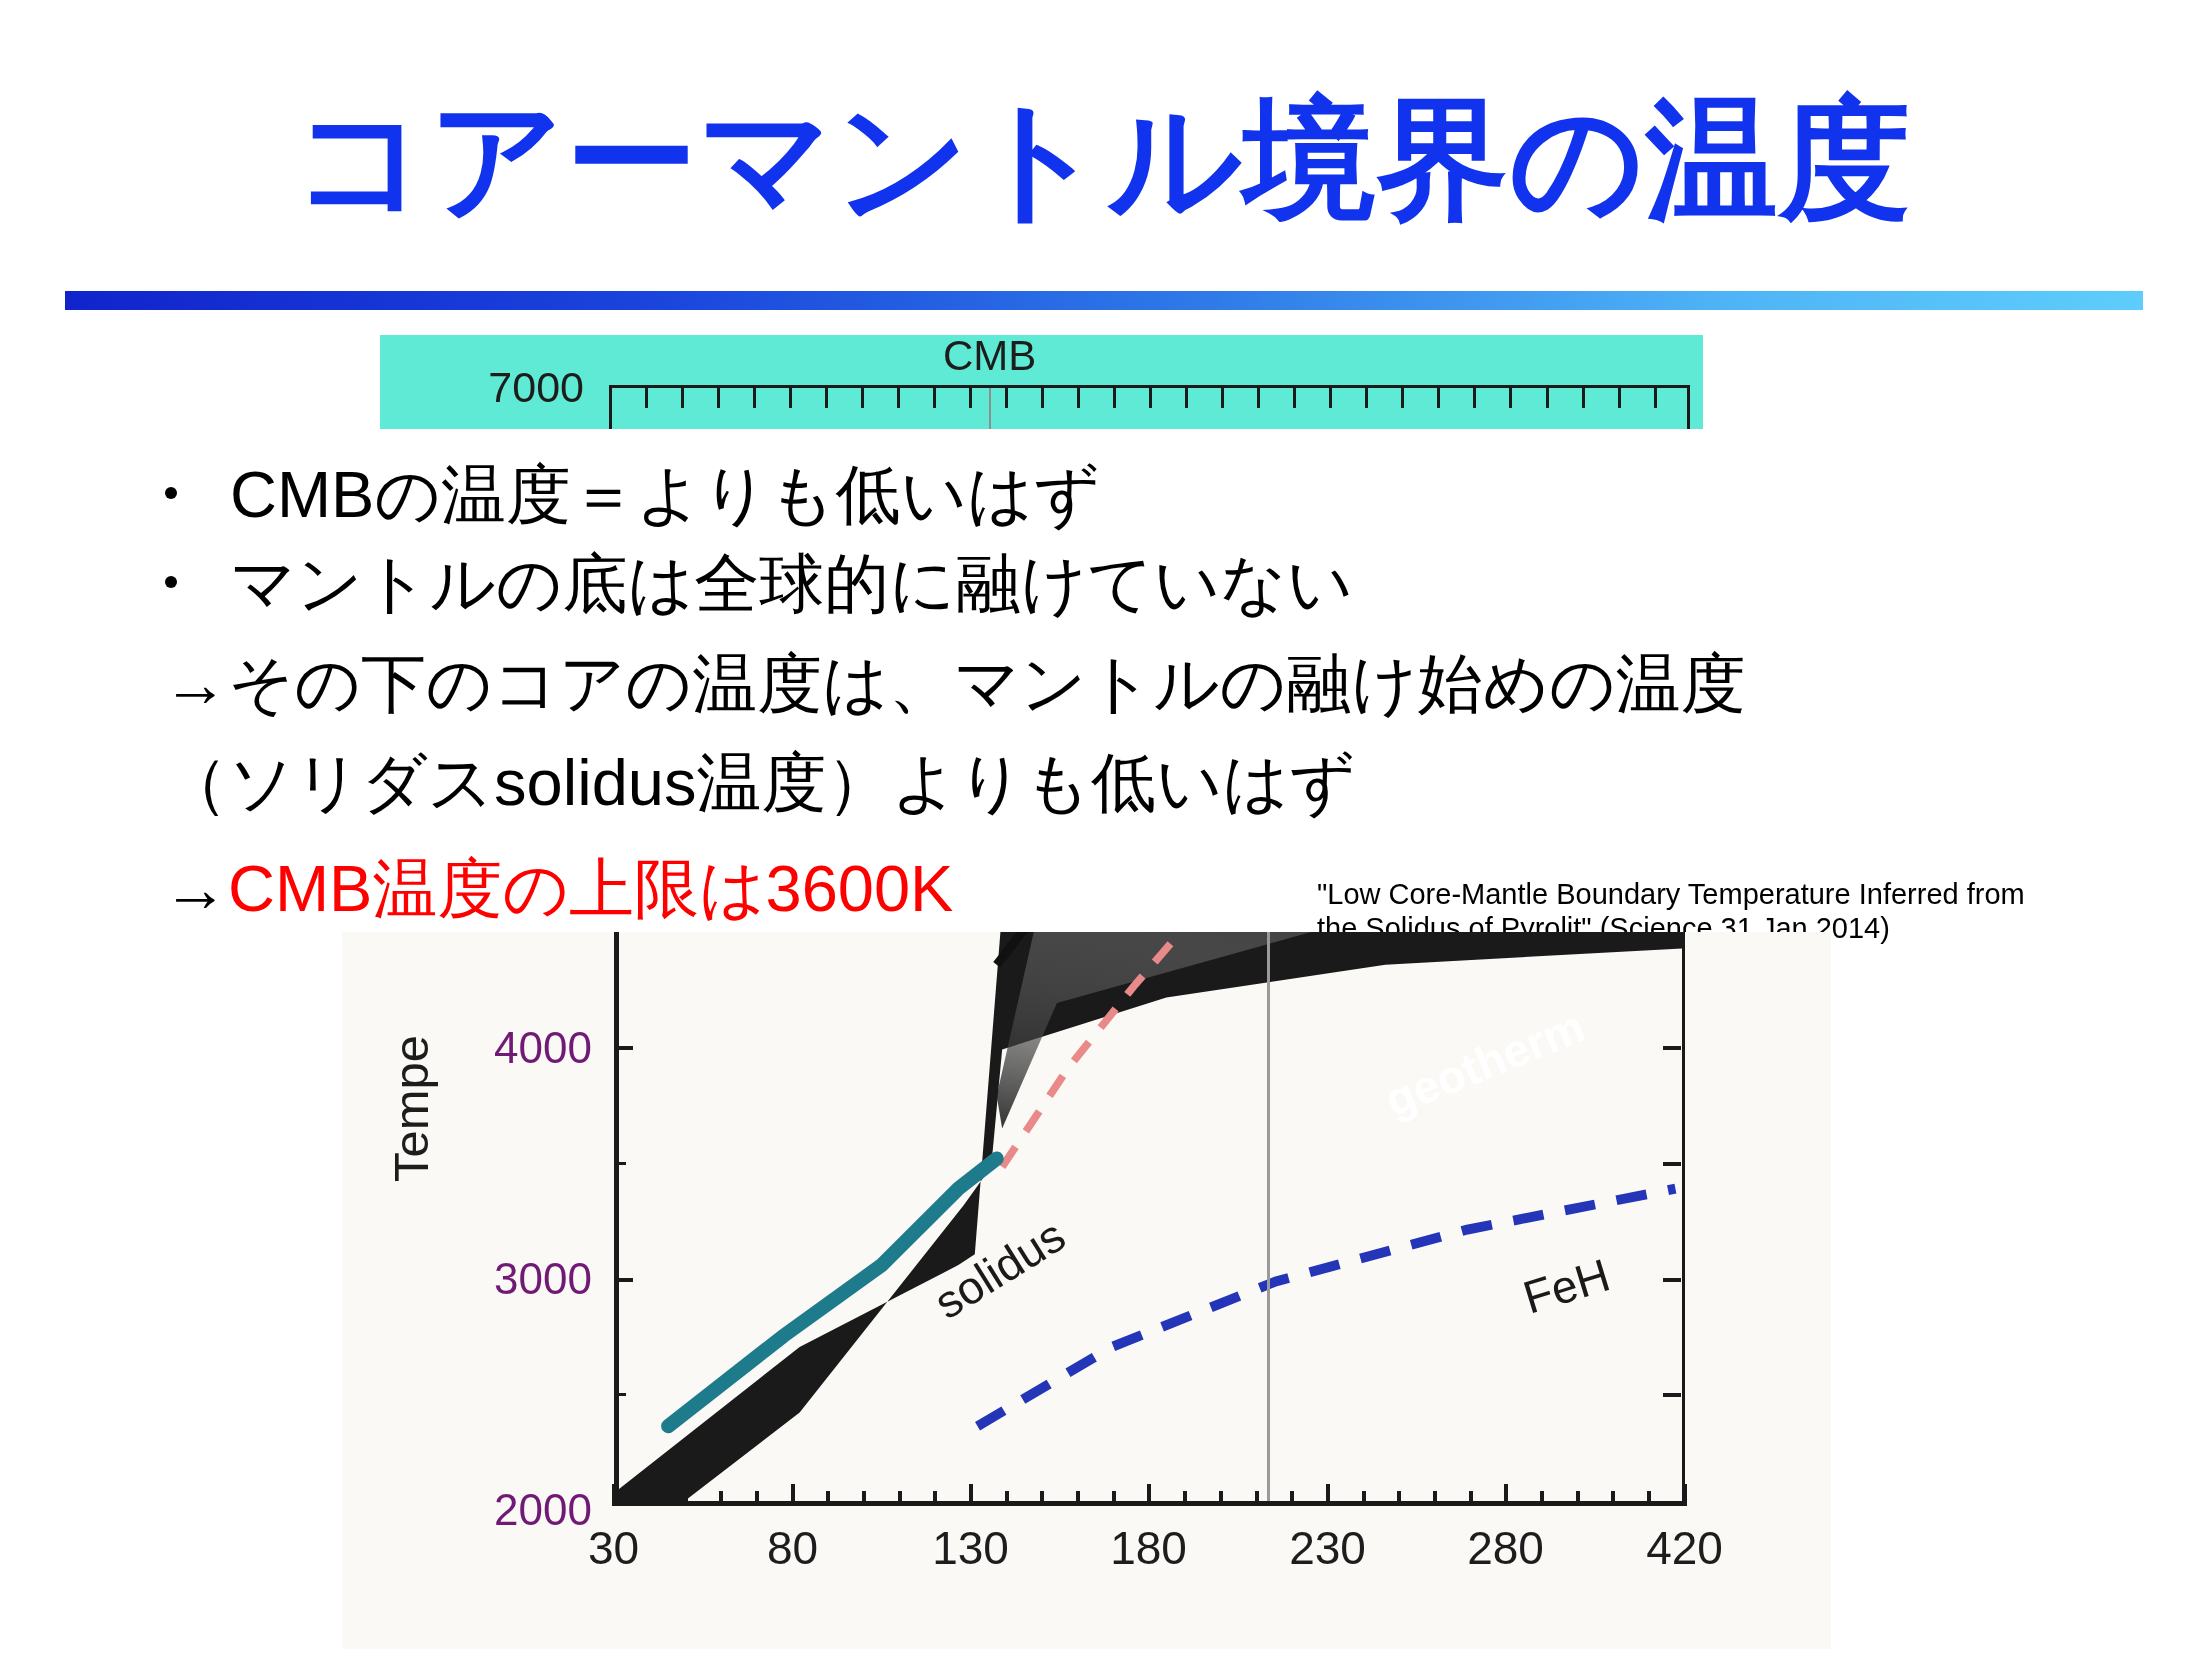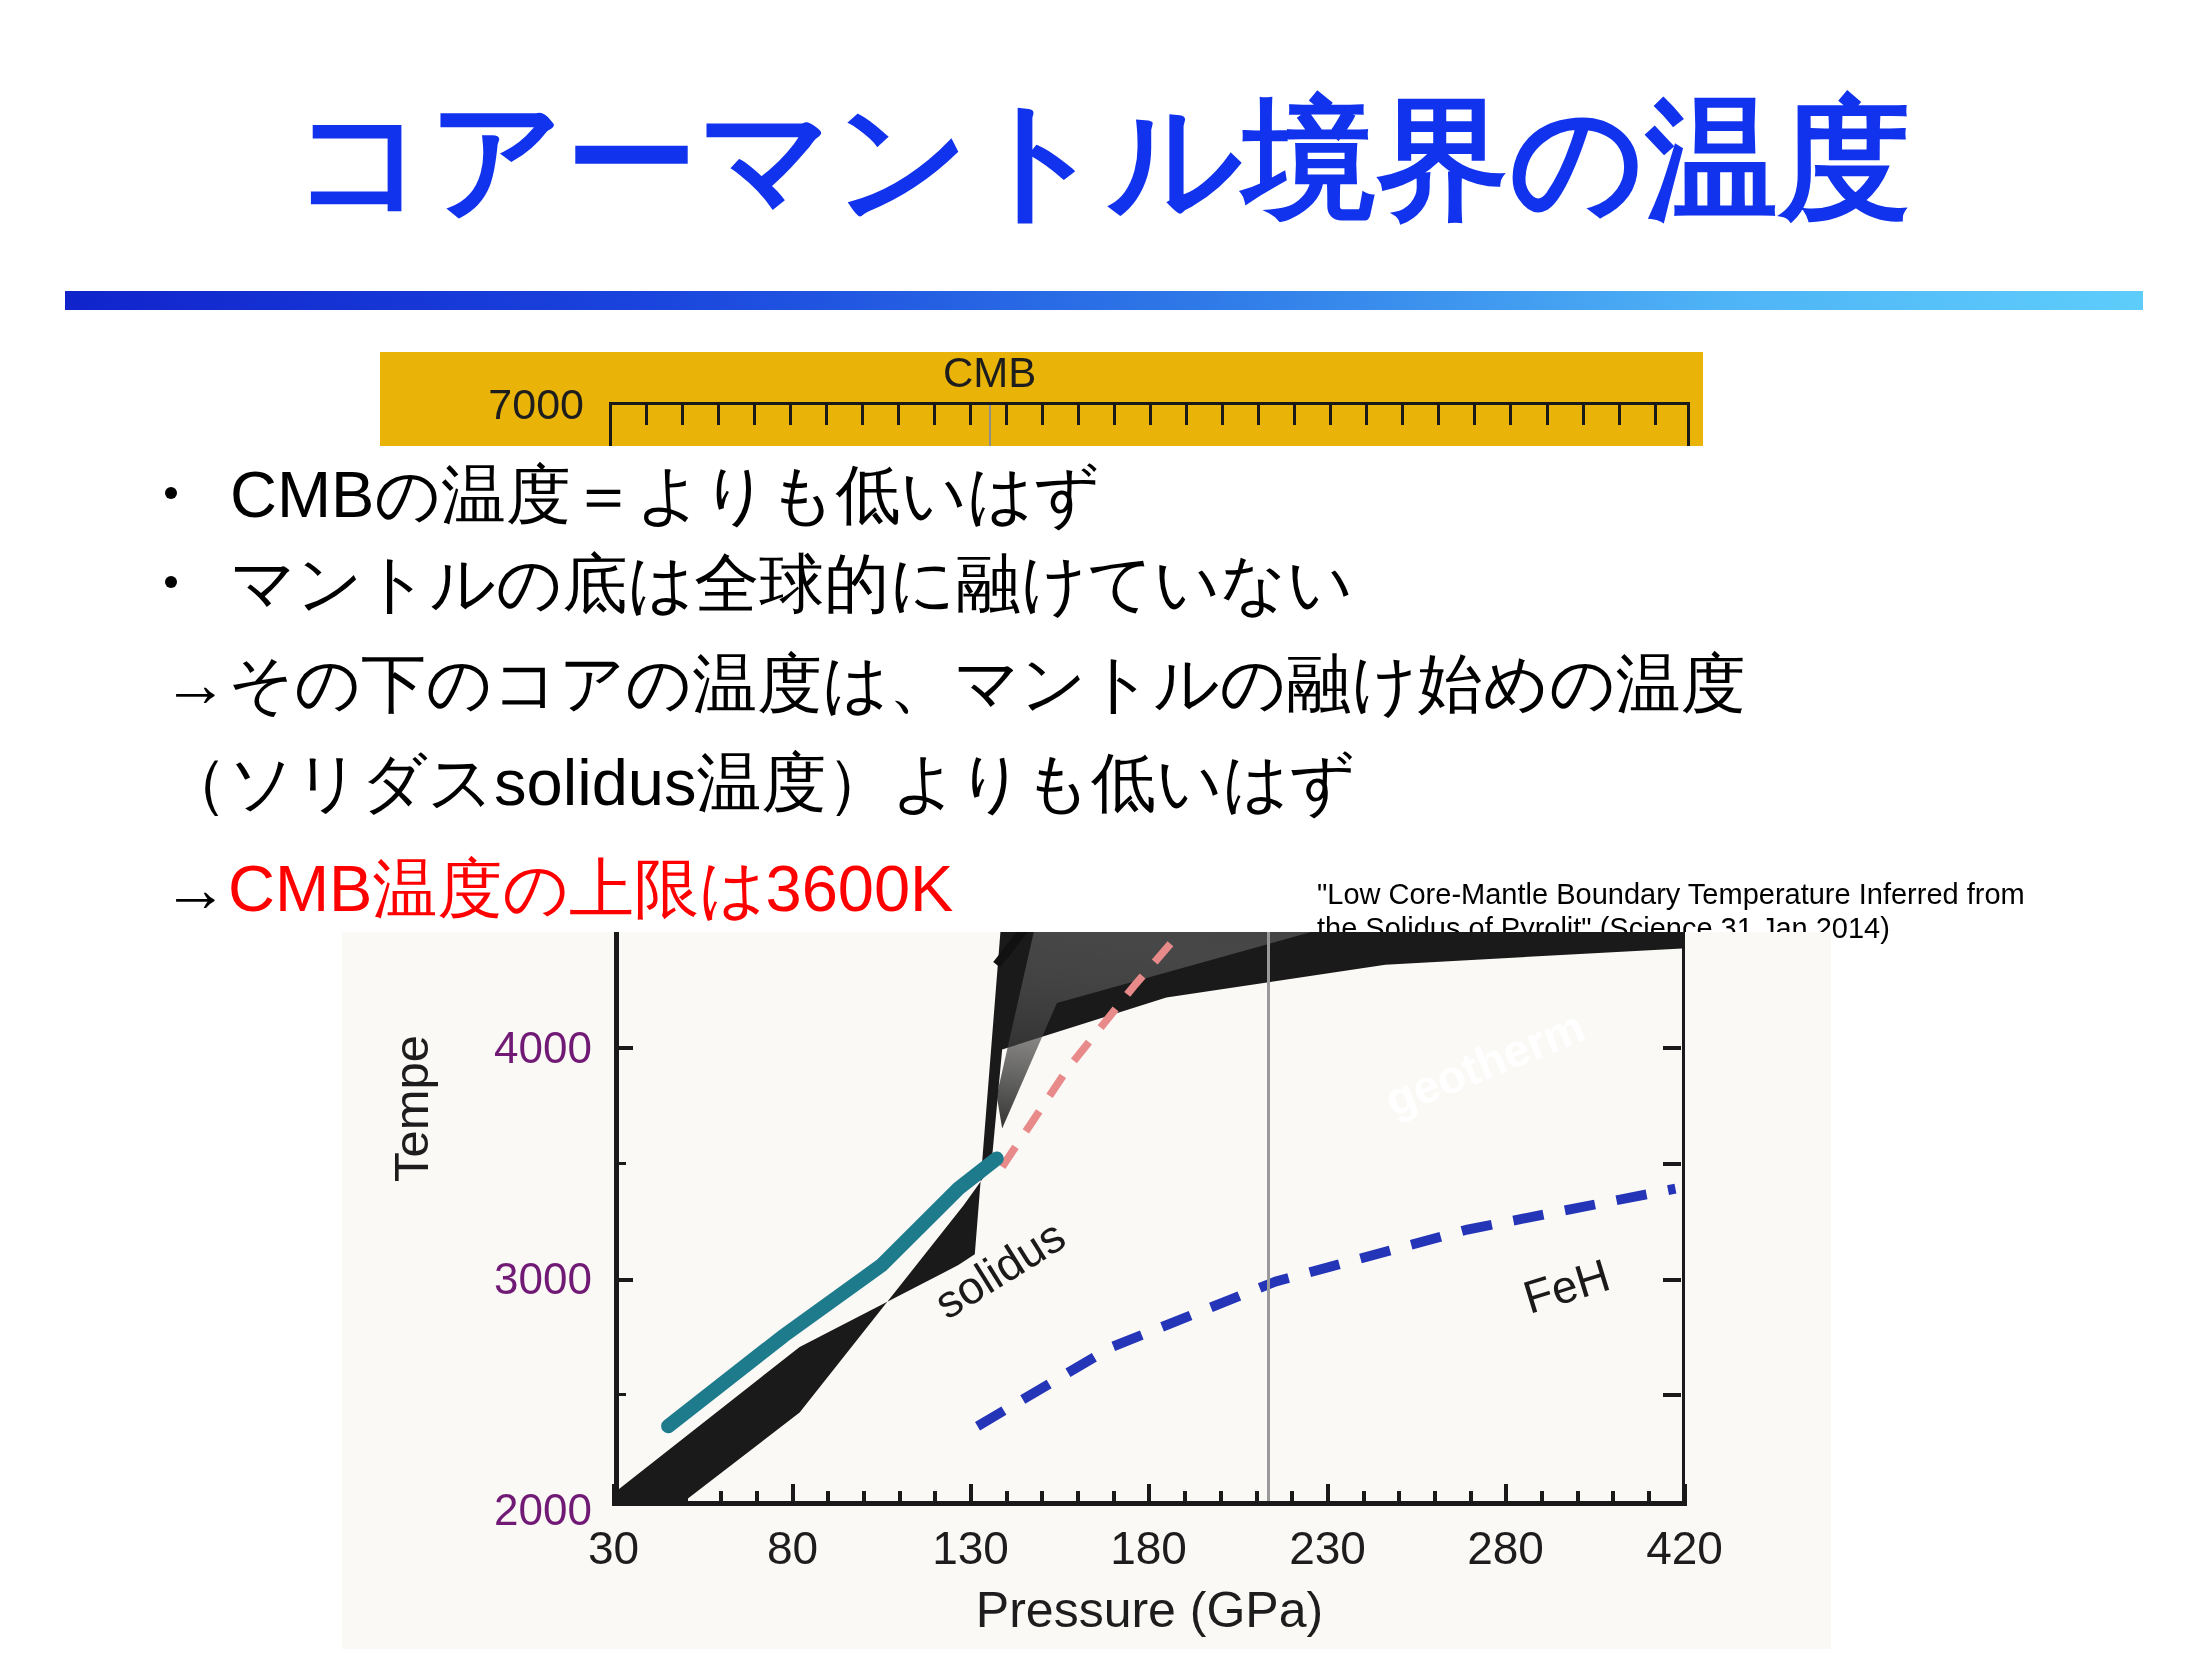--- a/index.html
+++ b/index.html
@@ -18,22 +18,22 @@
     color:#1133ee;
     letter-spacing:1.1px;
     white-space:nowrap;
   }
   #divider{
     position:absolute;left:65px;top:291px;width:2078px;height:19px;
     background:linear-gradient(to right,#1124cc 0%,#1a44dd 28%,#2f7ae8 55%,#4fb4f6 80%,#5ecdfb 100%);
   }
   
   #topfrag{
-    position:absolute;left:380px;top:352px;width:1323px;height:94px;
-    background:#eab308;
+    position:absolute;left:380px;top:335px;width:1323px;height:94px;
+    background:#5eead4;
     overflow:hidden;
   }
   #topfrag .y7000{
     position:absolute;left:0px;top:31px;width:204px;text-align:right;
     font-size:43px;line-height:43px;color:#1d1d1d;
     font-family:"Liberation Sans", sans-serif;
   }
   #topfrag .cmblab{
     position:absolute;left:563px;top:0px;
     font-size:42px;line-height:42px;color:#1d1d1d;
@@ -267,15 +267,14 @@
   <div id="xlabels">
       <div class="xlab" style="left: 200px; top: 593px;">30</div>
       <div class="xlab" style="left: 379px; top: 593px;">80</div>
       <div class="xlab" style="left: 557px; top: 593px;">130</div>
       <div class="xlab" style="left: 735px; top: 593px;">180</div>
       <div class="xlab" style="left: 914px; top: 593px;">230</div>
       <div class="xlab" style="left: 1092px; top: 593px;">280</div>
       <div class="xlab" style="left: 1271px; top: 593px;">420</div>
     </div>
 
-  <div id="xaxis-title">Pressure (GPa)</div>
 </div>
 
 
 </body></html>

